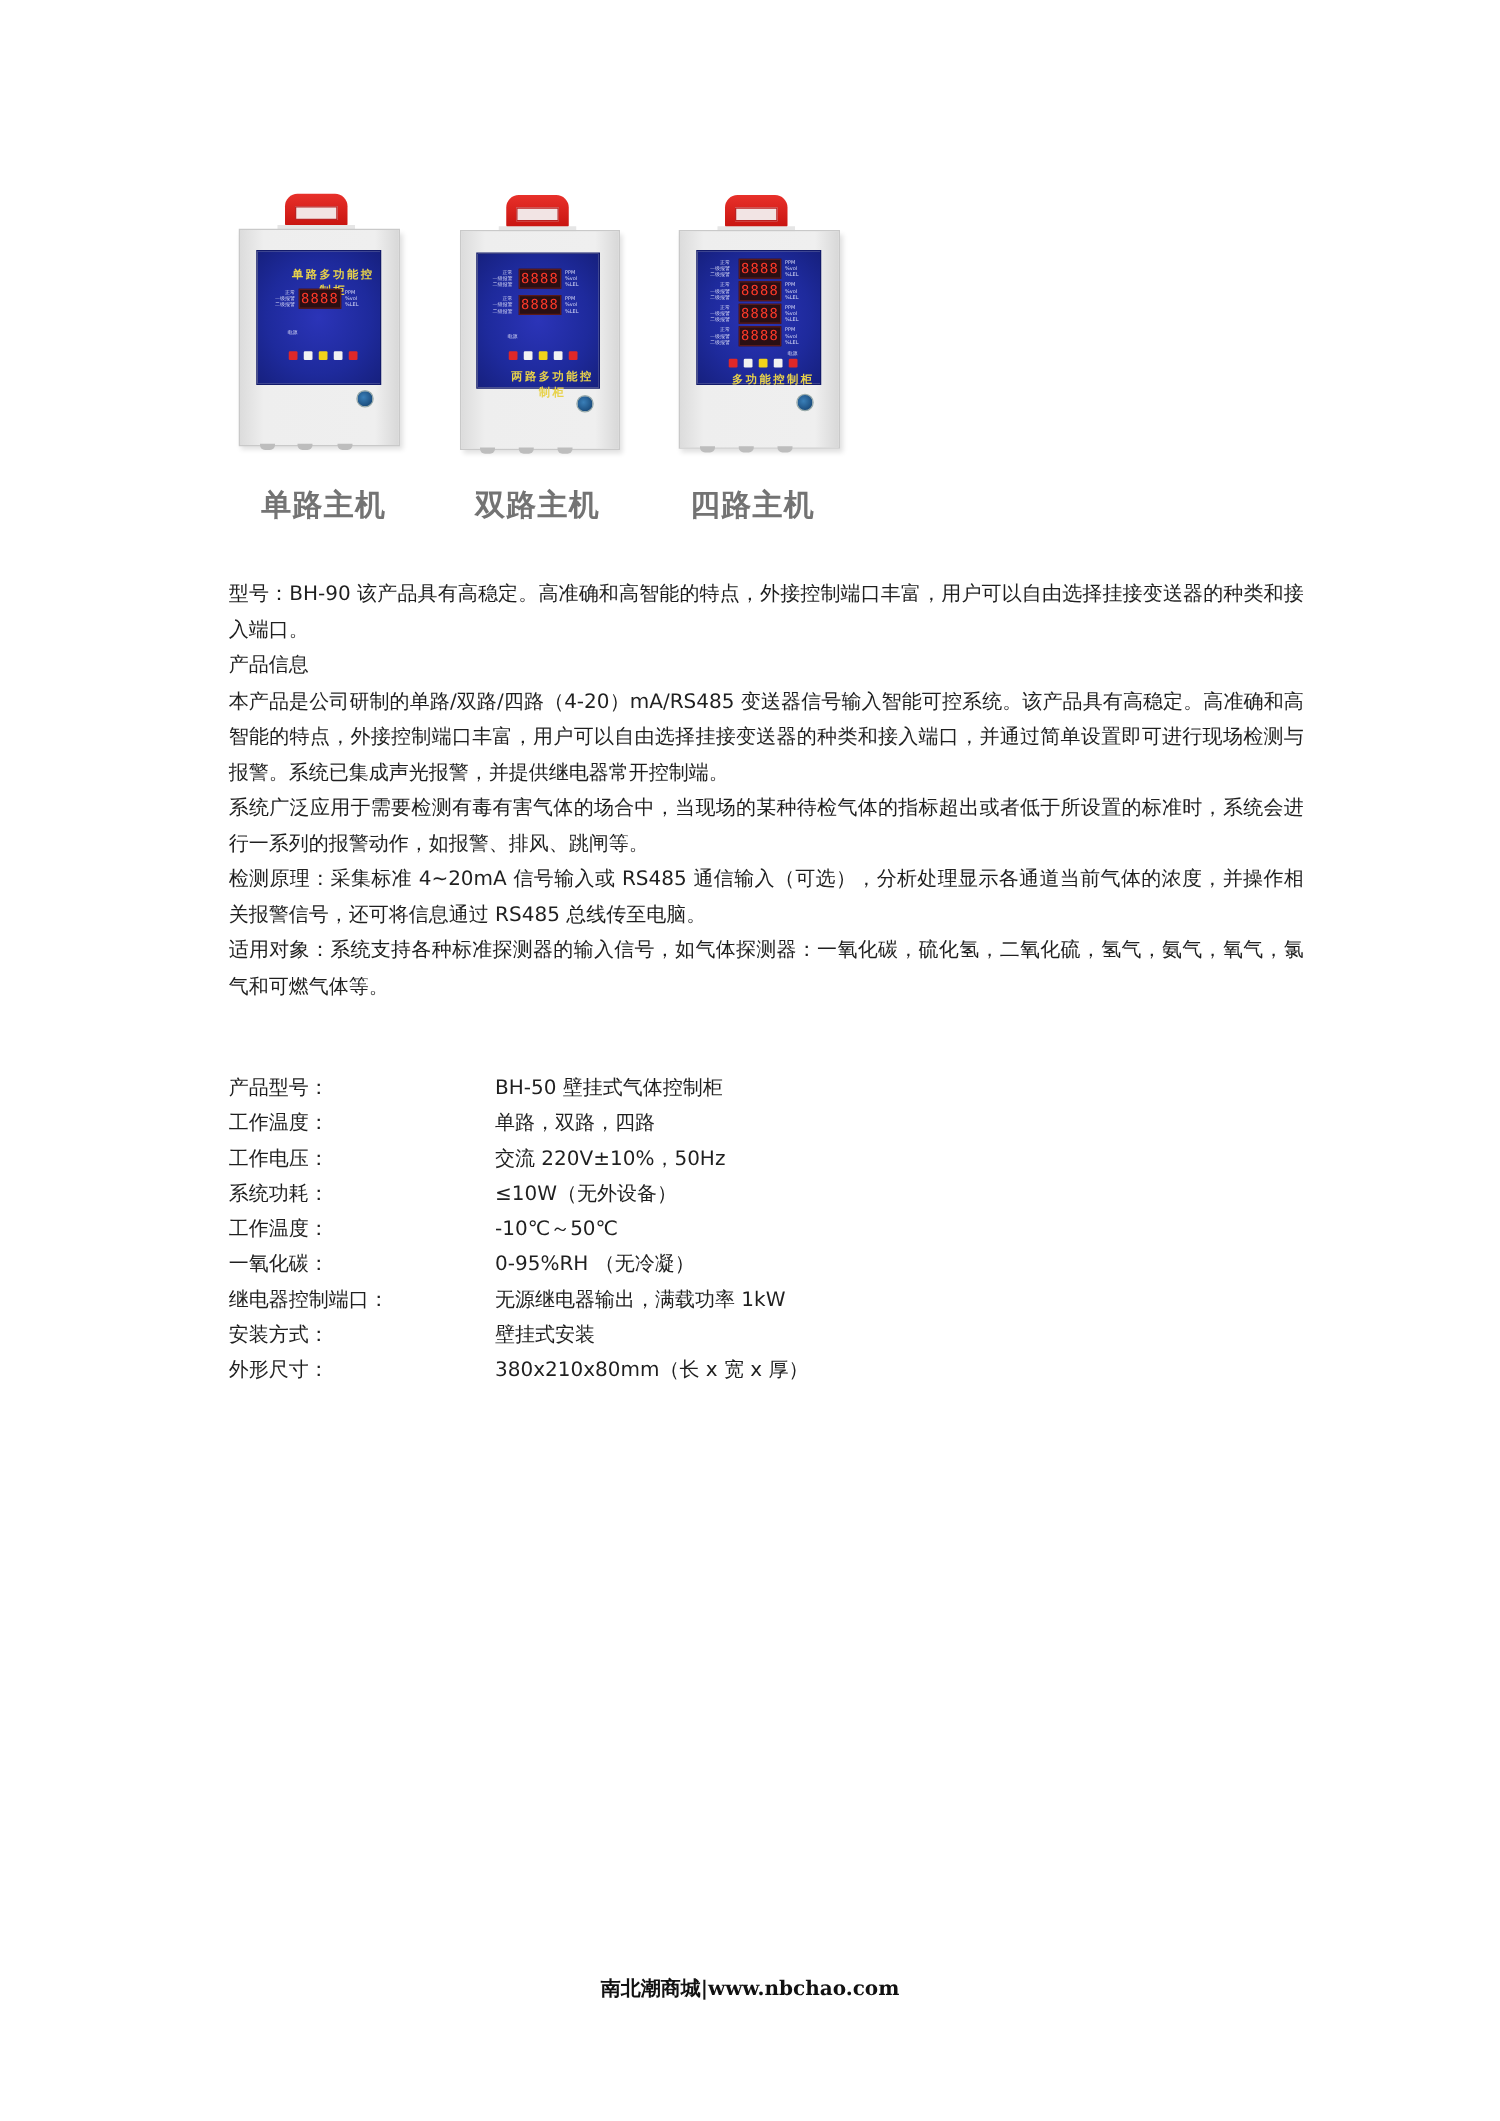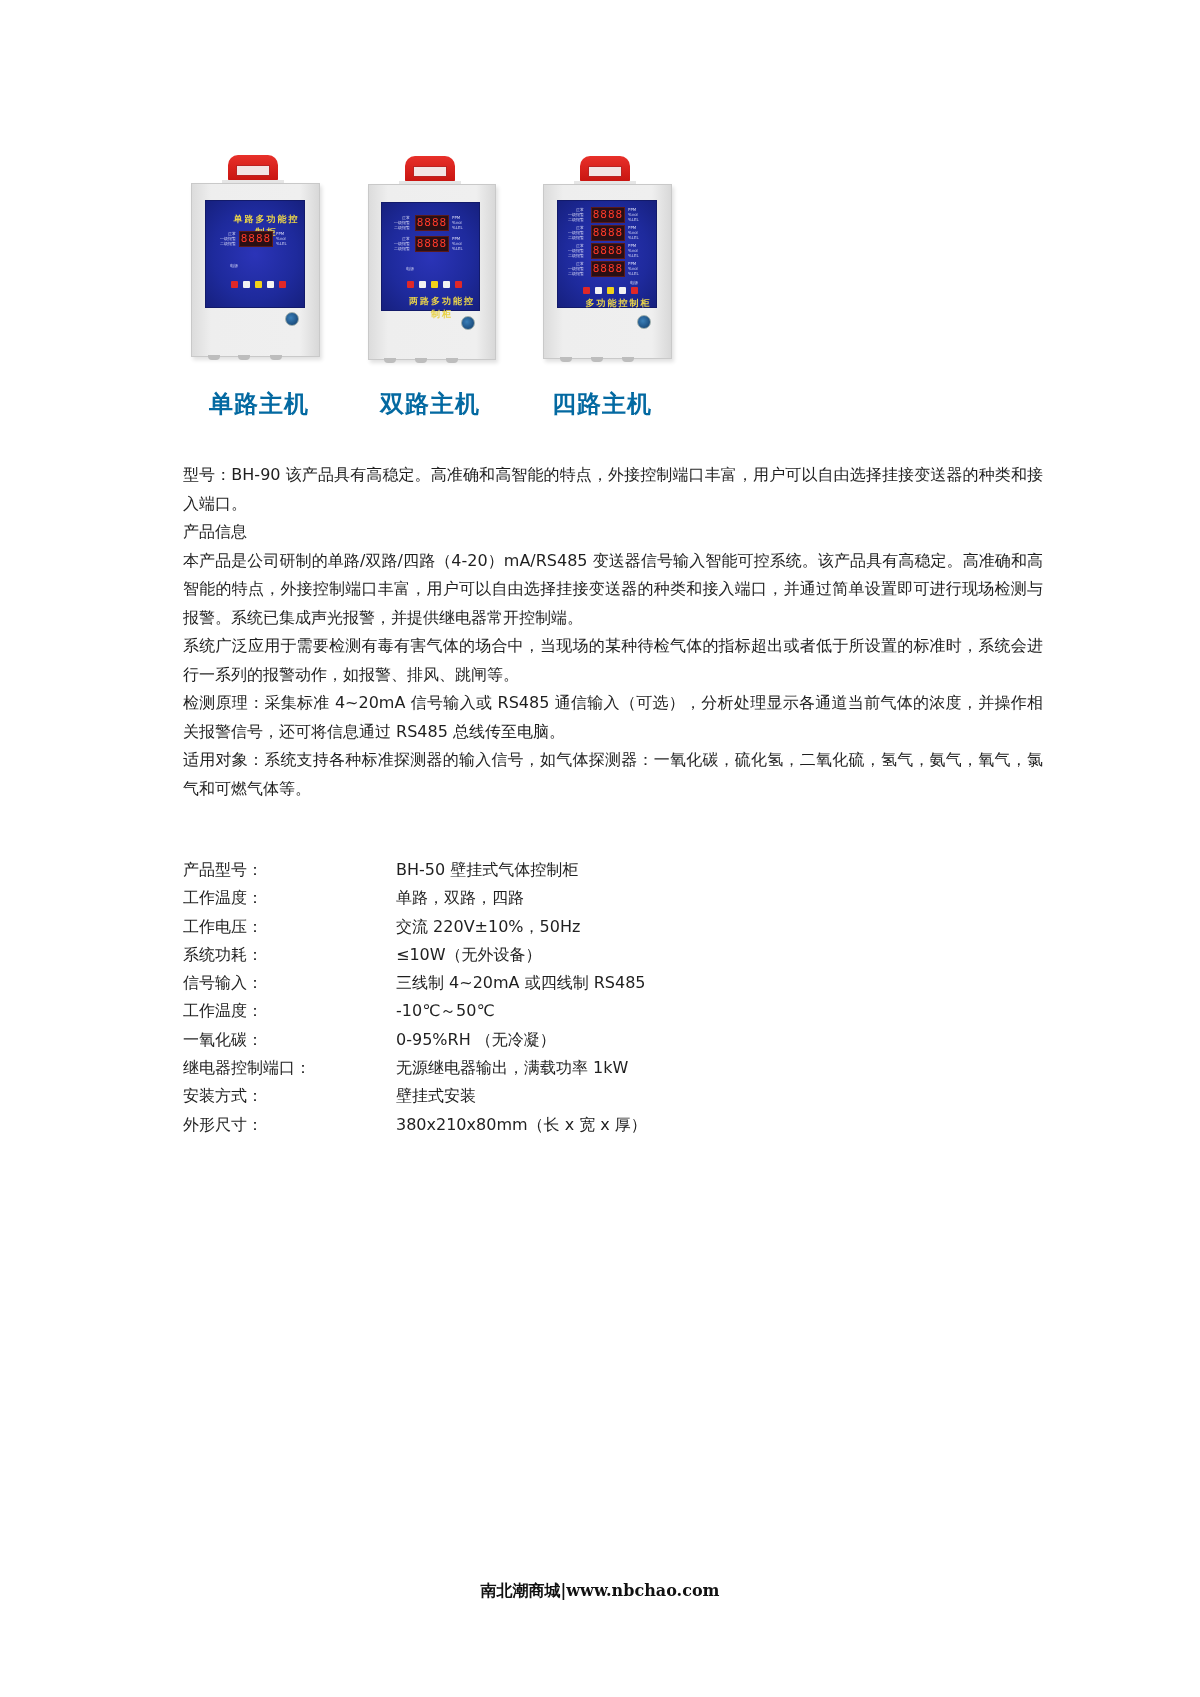--- a/index.html
+++ b/index.html
@@ -15,21 +15,21 @@
   .panel-title { position: absolute; left: 0; right: 0; text-align: center; color: #e8d24a; font-size: 9px; font-weight: bold; letter-spacing: 2px; font-family: "DejaVu Serif", serif; padding-left: 23px; }
   .led { position: absolute; background: #2a0f14; border: 1px solid #5a1a1a; color: #ff3a2a; font-family: "DejaVu Sans Mono", monospace; font-size: 11px; line-height: 14px; text-align: center; letter-spacing: 1px; }
   .lbl { position: absolute; color: #d6d8f5; font-size: 4px; line-height: 5px; font-family: "DejaVu Sans", sans-serif; }
   .btn { position: absolute; width: 7px; height: 7px; border-radius: 1px; }
   .btn.red { background: #e02828; }
   .btn.white { background: #f2f2f2; }
   .btn.yellow { background: #f2d21a; }
   .knob { position: absolute; width: 12px; height: 12px; border-radius: 50%; background: radial-gradient(circle at 40% 40%, #3a7fb8, #0f3a68); border: 1px solid #9aa; }
   .gland { position: absolute; width: 12px; height: 5px; background: #bdbdbd; border-radius: 0 0 4px 4px; }
 
-  .caption { position: absolute; top: 388px; font-size: 24px; font-weight: bold; color: #0369a1; font-family: "DejaVu Sans", sans-serif; letter-spacing: 1px; }
+  .caption { position: absolute; top: 388px; font-size: 24px; font-weight: bold; color: #737373; font-family: "DejaVu Sans", sans-serif; letter-spacing: 1px; }
 
   .para { position: absolute; left: 183px; width: 860px; font-size: 16px; line-height: 28.5px; color: #1f1f1f; font-family: "DejaVu Sans", sans-serif; }
   .para p { margin: 0; text-align: justify; }
 
   .spec { position: absolute; left: 183px; top: 860px; font-size: 16px; color: #1f1f1f; font-family: "DejaVu Sans", sans-serif; }
   .spec-row { height: 28.3px; display: flex; }
   .spec-key { width: 213px; }
   .spec-val { white-space: nowrap; }
 
   .footer { position: absolute; left: 0; right: 0; top: 1581px; text-align: center; font-size: 16px; font-weight: bold; color: #111; font-family: "DejaVu Serif", serif; }
@@ -145,24 +145,20 @@
     </div>
   <div class="spec-row">
       <span class="spec-key">工作电压：</span>
       <span class="spec-val">交流 220V±10%，50Hz</span>
     </div>
   <div class="spec-row">
       <span class="spec-key">系统功耗：</span>
       <span class="spec-val">≤10W（无外设备）</span>
     </div>
   <div class="spec-row">
-      <span class="spec-key">信号输入：</span>
-      <span class="spec-val">三线制 4~20mA 或四线制 RS485</span>
-    </div>
-  <div class="spec-row">
       <span class="spec-key">工作温度：</span>
       <span class="spec-val">-10℃～50℃</span>
     </div>
   <div class="spec-row">
       <span class="spec-key">一氧化碳：</span>
       <span class="spec-val">0-95%RH （无冷凝）</span>
     </div>
   <div class="spec-row">
       <span class="spec-key">继电器控制端口：</span>
       <span class="spec-val">无源继电器输出，满载功率 1kW</span>

